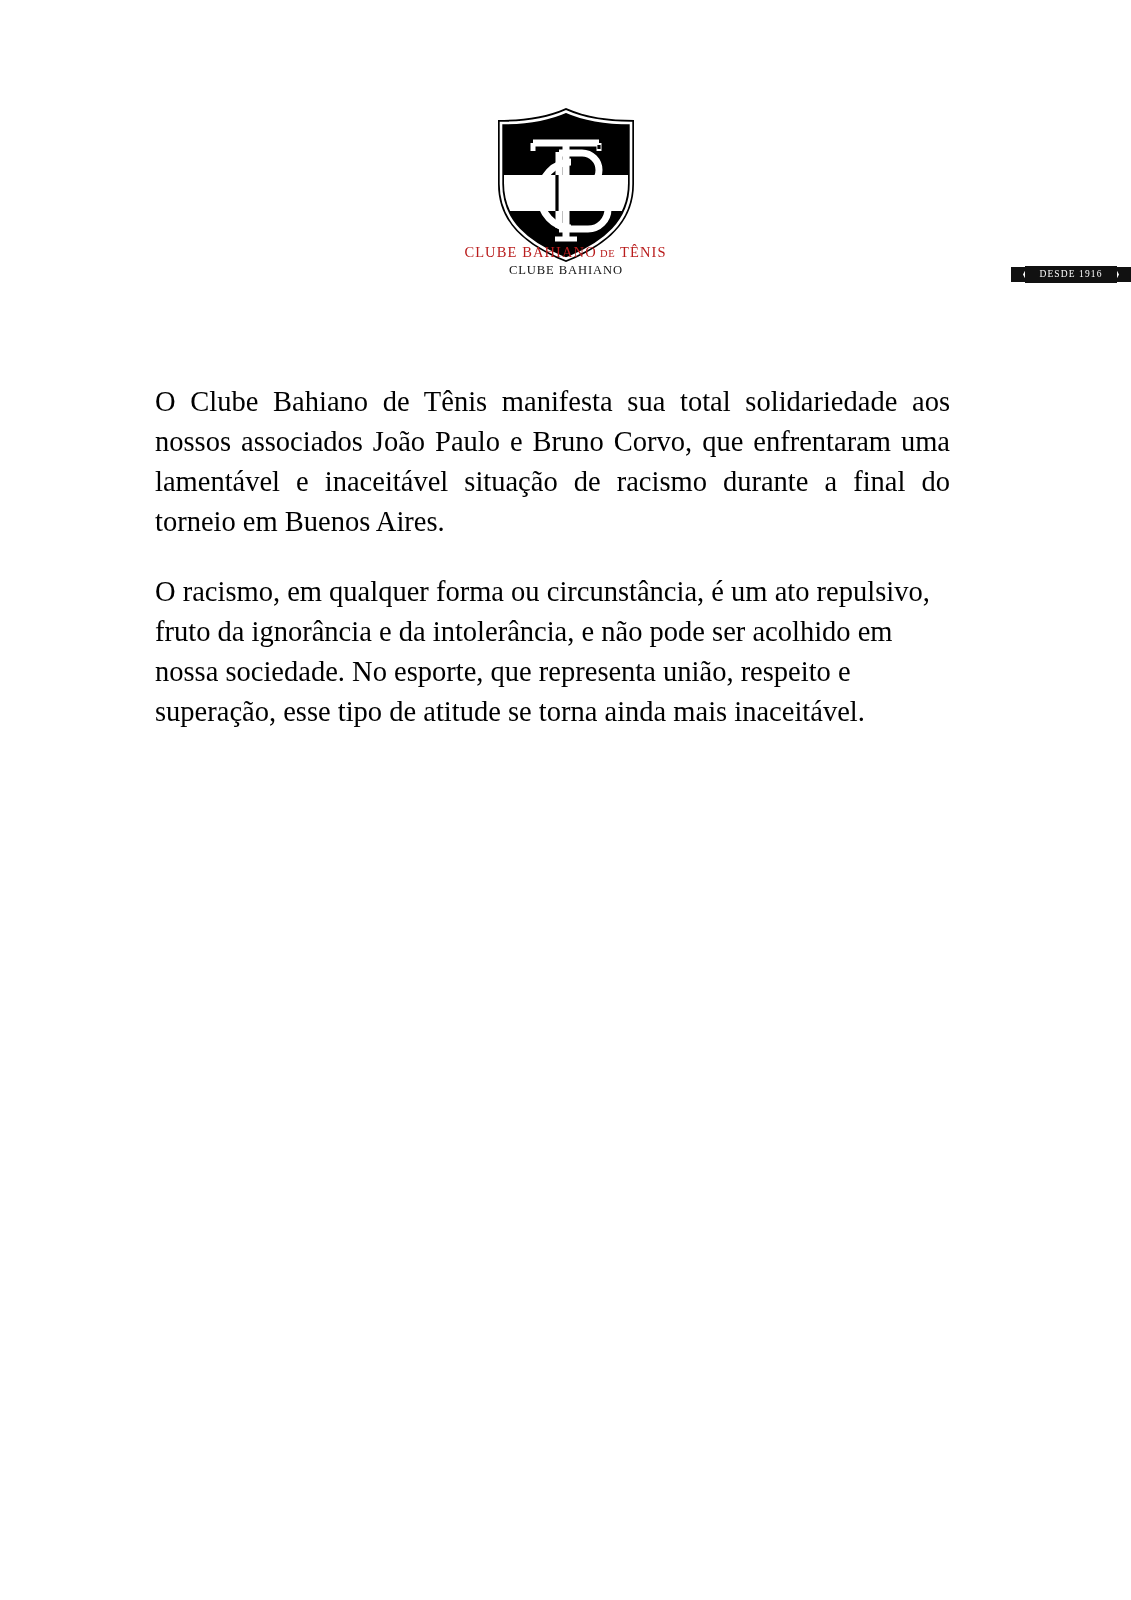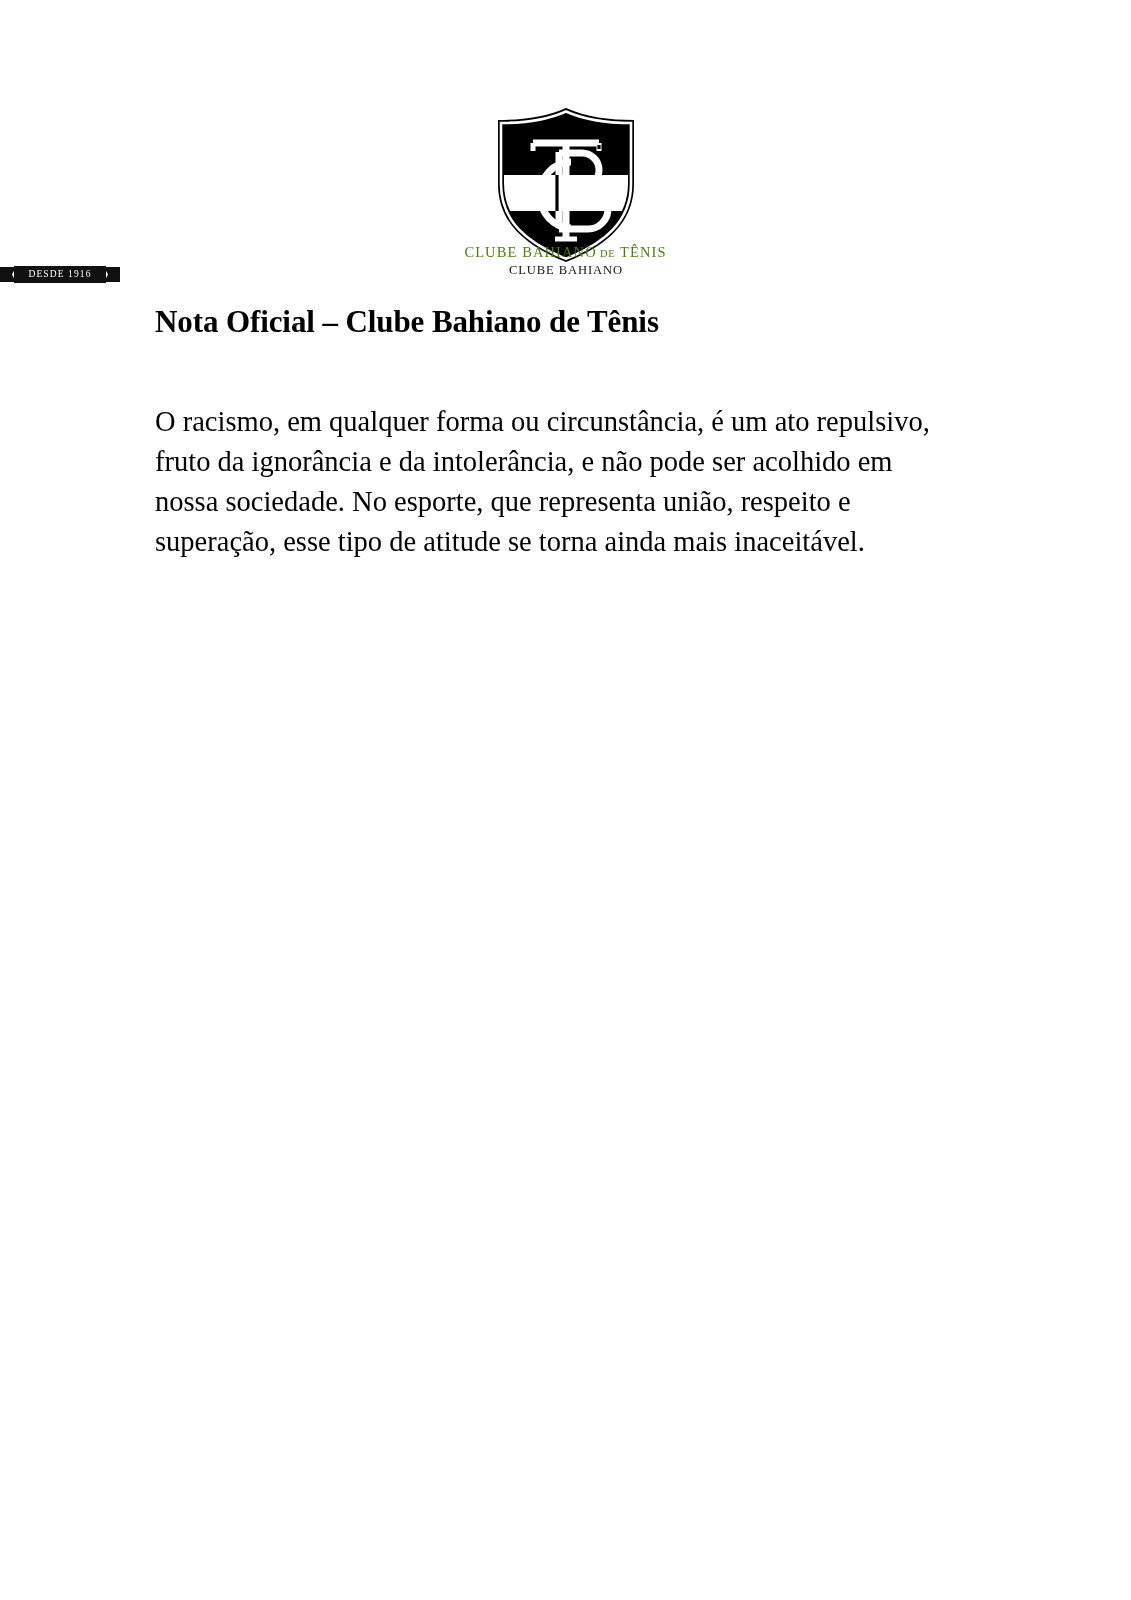--- a/index.html
+++ b/index.html
@@ -121,36 +121,36 @@
         </g>
       </g>
 
       <g>
         <text x="95" y="174" text-anchor="middle" font-family="'Liberation Serif','DejaVu Serif',serif" font-size="12.6" letter-spacing="0.9" fill="#111111">CLUBE BAHIANO</text>
         <text x="95" y="174" text-anchor="middle" font-family="'Liberation Serif','DejaVu Serif',serif" font-size="12.6" fill="none">&nbsp;</text>
       </g>
     </svg>
 
     <div style="position:absolute; top:145px; left:0; right:0; text-align:center;
-                font-size:14.5px; letter-spacing:1.1px; color:#4d7c0f; line-height:1;">
+                font-size:14.5px; letter-spacing:1.1px; color:#b91c1c; line-height:1;">
       <span>CLUBE BAHIANO</span><span style="font-size:11px; letter-spacing:0.6px;">&nbsp;</span><span style="font-size:10.5px; letter-spacing:0.6px;">DE</span><span>&nbsp;</span><span>TÊNIS</span>
     </div>
 
-    <div style="position:absolute; top:166px; left:0; right:0; display:flex; justify-content:flex-start;text-decoration:underline;">
+    <div style="position:absolute; top:166px; left:0; right:0; display:flex; justify-content:flex-end;text-decoration:underline;">
       <div style="position:relative; width:120px; height:17px;">
         <svg viewBox="0 0 120 17" width="120" height="17" xmlns="http://www.w3.org/2000/svg" aria-hidden="true">
           <path d="M0 1 L16 1 L12 8.5 L16 16 L0 16 Z" fill="#111111"></path>
           <path d="M120 1 L104 1 L108 8.5 L104 16 L120 16 Z" fill="#111111"></path>
           <path d="M14 0 L106 0 L106 17 L14 17 Z" fill="#111111"></path>
         </svg>
         <div style="position:absolute; inset:0; display:flex; align-items:center; justify-content:center;
                     color:#ffffff; font-size:9.5px; letter-spacing:1.1px; line-height:1;">DESDE 1916</div>
       </div>
     </div>
   </div>
 
-  <h1 class="doc-title">Nota Oficial – Clube Bahiano de Tênis</h1>
 
   <div class="body-copy">
+    <p class="para para-1">O Clube Bahiano de Tênis manifesta sua total solidariedade aos nossos associados João Paulo e Bruno Corvo, que enfrentaram uma lamentável e inaceitável situação de racismo durante a final do torneio em Buenos Aires.</p>
     <p class="para para-2">O racismo, em qualquer forma ou circunstância, é um ato repulsivo, fruto da ignorância e da intolerância, e não pode ser acolhido em nossa sociedade. No esporte, que representa união, respeito e superação, esse tipo de atitude se torna ainda mais inaceitável.</p>
   </div>
 
 </div>
 
 </body></html>

